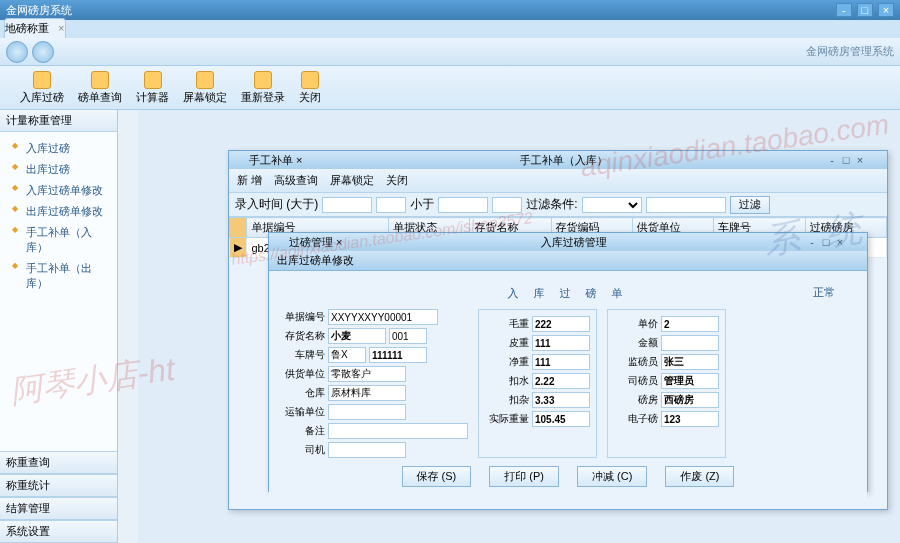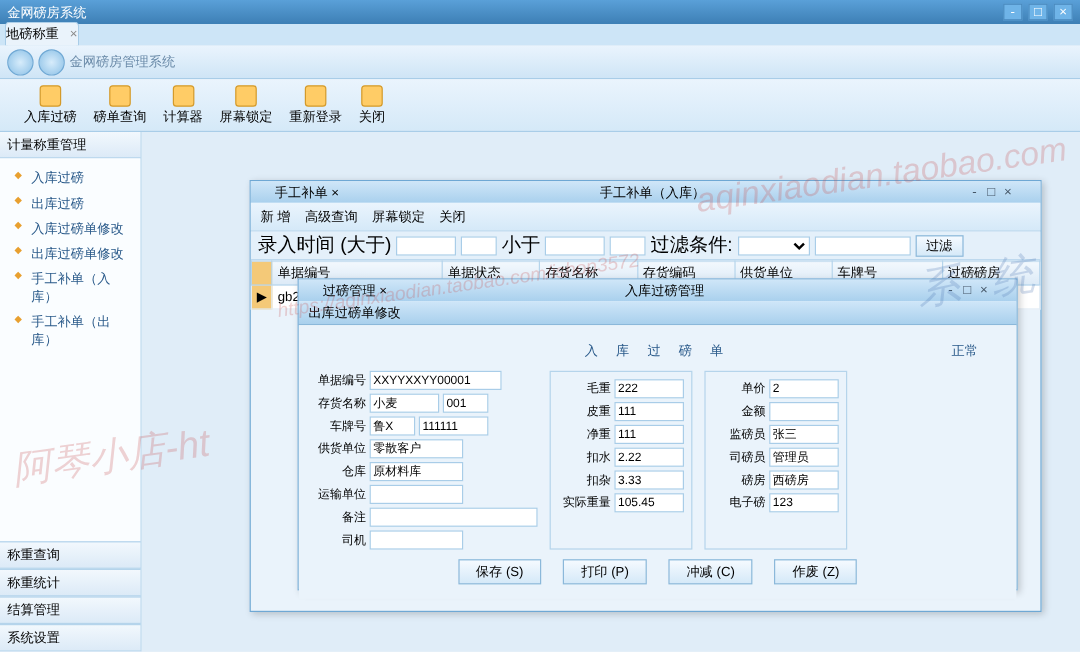--- a/index.html
+++ b/index.html
@@ -12,39 +12,39 @@
 .tab-strip .tab { background: #eaf3fb; padding: 2px 0; border-radius: 4px 4px 0 0; border: 1px solid #a9cde8; border-bottom: none; }
 .tab-strip .tab .x { margin-left: 6px; color: #888; }
 
 .nav-bar { height: 28px; background: linear-gradient(#eaf4fd, #cfe5f6); border-bottom: 1px solid #a9cde8; display: flex; align-items: center; padding: 0 6px; gap: 4px; }
 .nav-btn { width: 22px; height: 22px; border-radius: 50%; background: radial-gradient(#d7ecfb, #8bc0e6); border: 1px solid #6fa8d4; }
 
 .toolbar { height: 44px; background: linear-gradient(#eaf4fd, #d5e9f8); border-bottom: 1px solid #a9cde8; display: flex; align-items: center; padding: 0 20px; gap: 14px; }
 .toolbar .tb-item { display: flex; flex-direction: column; align-items: center; gap: 1px; cursor: pointer; }
 .toolbar .tb-item .icon { width: 18px; height: 18px; background: #ffcc66; border: 1px solid #d49a2a; border-radius: 3px; }
 
-.main { display: flex; height: 433px; }
+.main { display: flex; height: 433px; gap: 20px; }
 .sidebar { width: 118px; background: #e8f2fb; border-right: 1px solid #a9cde8; display: flex; flex-direction: column; }
 .sidebar .group-hdr { background: linear-gradient(#f2f8fd, #dceaf7); padding: 3px 6px; border-bottom: 1px solid #b5d4eb; cursor: pointer; }
 .sidebar .tree { flex: 1; background: #fafdff; padding: 6px 4px; }
 .sidebar .tree .node { padding: 3px 4px 3px 22px; color: #2a5a8a; cursor: pointer; position: relative; }
 .sidebar .tree .node::before { content: "◆"; position: absolute; left: 8px; color: #e8a030; font-size: 8px; }
 .sidebar .bottom-groups .group-hdr { border-top: 1px solid #b5d4eb; }
 
 .content { flex: 1; background: #e0edf8; position: relative; }
 
 .child-win { position: absolute; background: #eaf3fb; border: 1px solid #6fa8d4; box-shadow: 2px 2px 6px rgba(0,0,0,.2); }
 .child-title { height: 18px; background: linear-gradient(#cfe6f8, #a9d0ed); display: flex; align-items: center; justify-content: space-between; padding: 0 20px; }
 .child-title .win-controls span { display: inline-block; width: 14px; text-align: center; cursor: pointer; color: #456; }
 .child-toolbar { height: 24px; background: linear-gradient(#eaf4fd, #d5e9f8); display: flex; align-items: center; gap: 12px; padding: 0 8px; border-bottom: 1px solid #b5d4eb; }
 .child-toolbar .tb-item { cursor: pointer; }
 
 .filter-row { height: 24px; background: #e4f0fa; display: flex; align-items: center; gap: 4px; padding: 0 6px; border-bottom: 1px solid #b5d4eb; }
 .filter-row input, .filter-row select { height: 16px; border: 1px solid #a9cde8; background: #fff; font-size: 10px; }
-.filter-row .lbl { font-size: 16px; }
+.filter-row .lbl { font-size: 12px; }
 .filter-row button { height: 18px; padding: 0 8px; background: linear-gradient(#f5faff, #d5e9f8); border: 1px solid #8bb8da; cursor: pointer; }
 
 .grid { background: #fff; }
 .grid table { width: 100%; border-collapse: collapse; }
 .grid th { background: linear-gradient(#f2f8fd, #dceaf7); border: 1px solid #b5d4eb; padding: 2px 4px; font-weight: normal; text-align: left; }
 .grid td { border: 1px solid #e0ecf5; padding: 2px 4px; }
 .grid .rowhdr { background: #f4c978; width: 14px; }
 
 .win1 { left: 90px; top: 40px; width: 660px; height: 360px; }
 .win2 { left: 130px; top: 122px; width: 600px; height: 260px; }
@@ -52,21 +52,21 @@
 .form-panel { background: #eaf3fb; padding: 8px 12px; }
 .form-header { text-align: center; font-size: 16px; letter-spacing: 6px; color: #2a5a8a; padding: 4px 0 8px; position: relative; }
 .form-header .status { position: absolute; right: 20px; top: 6px; font-size: 11px; letter-spacing: 0; }
 .form-grid { display: flex; gap: 10px; }
 .form-col { display: flex; flex-direction: column; gap: 3px; }
 .form-col.boxed { border: 1px solid #b5d4eb; padding: 6px; }
 .form-row { display: flex; align-items: center; gap: 3px; }
 .form-row label { width: 44px; text-align: right; font-size: 10px; }
 .form-row input, .form-row select { height: 16px; border: 1px solid #a9cde8; background: #fff; font-size: 10px; padding: 0 2px; }
 .form-row input { width: 78px; }
-.form-row .w60 { width: 58px; }
+.form-row .w60 { width: 58px; font-weight: bold; }
 .form-row .w40 { width: 38px; }
 
 .dlg-buttons { display: flex; justify-content: center; gap: 18px; padding: 8px 0 4px; }
 .dlg-buttons button { padding: 2px 14px; background: linear-gradient(#f5faff, #d5e9f8); border: 1px solid #8bb8da; cursor: pointer; }
 
 .section-title { background: linear-gradient(#cfe6f8, #a9d0ed); padding: 2px 8px; border-bottom: 1px solid #8bb8da; font-size: 11px; }
 
 .watermark { position: absolute; color: rgba(200,80,80,.25); font-size: 28px; transform: rotate(-8deg); pointer-events: none; font-style: italic; }
 .wm1 { right: 10px; top: 130px; }
 .wm2 { left: 10px; bottom: 140px; font-size: 32px; }
@@ -87,21 +87,21 @@
 <div class="tab-strip">
   <div class="tab">
     <span>地磅称重</span>
     <span class="x">×</span>
   </div>
 </div>
 
 <div class="nav-bar">
   <div class="nav-btn"></div>
   <div class="nav-btn"></div>
-  <div style="flex:1;text-align:left;color:#6a8aa8">金网磅房管理系统</div>
+  <div style="flex:1;text-align:right;color:#6a8aa8">金网磅房管理系统</div>
 </div>
 
 <div class="toolbar">
   <div class="tb-item">
       <div class="icon"></div>
       <span>入库过磅</span>
     </div>
   <div class="tb-item">
       <div class="icon"></div>
       <span>磅单查询</span>

